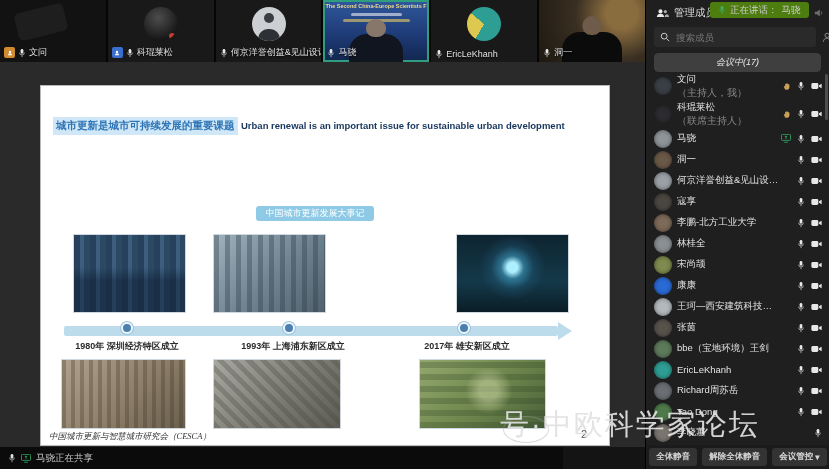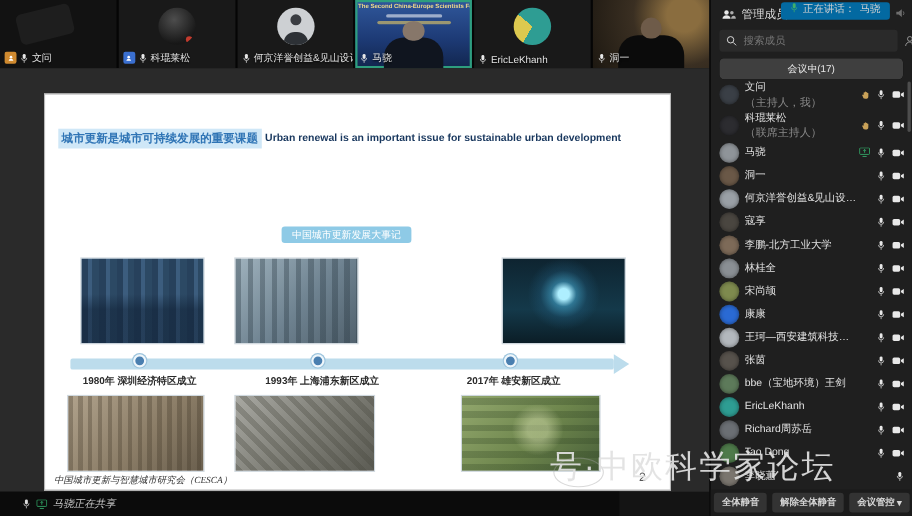--- a/index.html
+++ b/index.html
@@ -40,22 +40,22 @@
        background:#10151f;border-radius:18px 18px 0 0;}
   .psn::before{content:"";position:absolute;left:50%;top:-15px;transform:translateX(-50%);
                width:20px;height:18px;background:#87776a;border-radius:50% 50% 45% 45%;}
   .k-video-warm{background:radial-gradient(circle at 78% 22%,#8a6d3f 0 16%,#3a2f22 48%,#1d1811 100%);}
   .psn2{position:absolute;left:50%;bottom:-4px;transform:translateX(-50%);width:60px;height:34px;
         background:#0b0b0b;border-radius:18px 18px 0 0;}
   .psn2::before{content:"";position:absolute;left:50%;top:-16px;transform:translateX(-50%);
                 width:19px;height:19px;background:#6e5b49;border-radius:50% 50% 45% 45%;}
 
   
-  .pill{position:absolute;left:710px;top:2px;height:16px;background:#0369a1;border-radius:3px;
-        display:flex;gap:4px;padding:0 8px;font-size:9.5px;color:#cfcfcf;z-index:30;}
+  .pill{position:absolute;left:710px;top:2px;height:16px;background:#4d7c0f;border-radius:3px;
+        display:flex;align-items:center;gap:4px;padding:0 8px;font-size:9.5px;color:#cfcfcf;z-index:30;}
   .pill .tic{color:#3fae6a;}
   .corner-ic{position:absolute;right:5px;top:4px;color:#6e6e6e;z-index:30;}
 
   
   .main{position:absolute;left:0;top:62px;width:645px;height:385px;background:#2a2a2a;}
   .slide{position:absolute;left:40px;top:23px;width:570px;height:361px;background:#ffffff;
          border:1px solid #b8b8b8;overflow:hidden;}
   .sl-title-cn{position:absolute;left:12px;top:31px;font-size:10.5px;font-weight:bold;color:#2f74b5;
                background:#cfe7f7;padding:2px 3px;white-space:nowrap;}
   .sl-title-en{position:absolute;left:200px;top:34px;font-size:9.5px;font-weight:bold;color:#17365d;white-space:nowrap;}
@@ -101,41 +101,41 @@
   .panel{position:absolute;left:645px;top:0;width:184px;height:469px;background:#1f1f1f;border-left:1px solid #000;}
   .panel-header{display:flex;align-items:center;gap:5px;padding:6px 10px 4px;color:#dedede;font-size:10.5px;}
   .search-row{display:flex;align-items:center;gap:6px;margin:3px 8px 0;}
   .search-box{flex:1;height:20px;background:#2a2a2a;border-radius:3px;display:flex;align-items:center;
               gap:4px;padding:0 6px;color:#8a8a8a;}
   .search-box input{flex:1;min-width:0;background:transparent;border:0;outline:none;color:#cccccc;font-size:9.5px;
                     font-family:"Liberation Sans",sans-serif;}
   .search-box input::placeholder{color:#777;}
   .psearch{color:#9a9a9a;display:flex;}
   .tabs{display:flex;margin:6px 8px 0;height:19px;background:#151515;border-radius:4px;overflow:hidden;}
-  .tab{flex:1;display:flex;align-items:center;justify-content:center;font-size:9px;color:#9a9a9a;cursor:default;}
+  .tab{flex:1;display:flex;align-items:center;justify-content:center;font-size:9px;color:#9a9a9a;cursor:default;font-style:italic;}
   .tab.active{background:#3f3f3f;border-radius:4px;color:#e8e8e8;}
   .plist{position:absolute;left:0;top:72px;width:184px;height:373px;overflow:hidden;}
   .prow{display:flex;align-items:center;gap:5px;padding:0 8px;height:21px;}
   .prow.two{height:28px;}
   .pav{width:18px;height:18px;border-radius:50%;flex:none;box-shadow:inset 0 0 4px rgba(0,0,0,.45);}
   .pcol{display:flex;flex-direction:column;justify-content:center;min-width:0;}
   .pname{font-size:9.5px;color:#e2e2e2;white-space:nowrap;overflow:hidden;text-overflow:ellipsis;max-width:104px;}
   .prole{font-size:10px;color:#8a8a8a;white-space:nowrap;}
   .pics{margin-left:auto;display:flex;align-items:center;gap:6px;color:#bdbdbd;}
   .pics .i-share{color:#35b46f;}
   .pics .i-hand{color:#c9a158;}
   .scrollthumb{position:absolute;right:1px;top:74px;width:3px;height:46px;background:#4d4d4d;border-radius:2px;}
   .panel-footer{position:absolute;left:0;bottom:0;width:184px;height:24px;background:#1b1b1b;
                 display:flex;align-items:center;justify-content:center;gap:5px;}
   .pbtn{background:#333;border:0;border-radius:3px;color:#d6d6d6;font-size:8.5px;padding:3px 7px;
         font-family:"Liberation Sans",sans-serif;display:flex;align-items:center;gap:2px;cursor:default;font-weight:bold;}
 
   
   .bottombar{position:absolute;left:0;top:447px;width:563px;height:22px;background:#0b0b0b;
-             display:flex;align-items:center;gap:5px;padding-left:20px;font-style:italic;}
+             display:flex;align-items:center;gap:5px;padding-left:8px;}
   .bottombar .txt{font-size:9.5px;color:#c9c9c9;}
   .bottombar .tic{color:#dddddd;}
   .bottombar .tic.g{color:#35b46f;}
 
   .watermark{position:absolute;left:500px;top:405px;font-size:29px;letter-spacing:2px;
              color:rgba(225,225,225,.93);z-index:40;pointer-events:none;white-space:nowrap;}
 </style>
 </head>
 <body>
 

